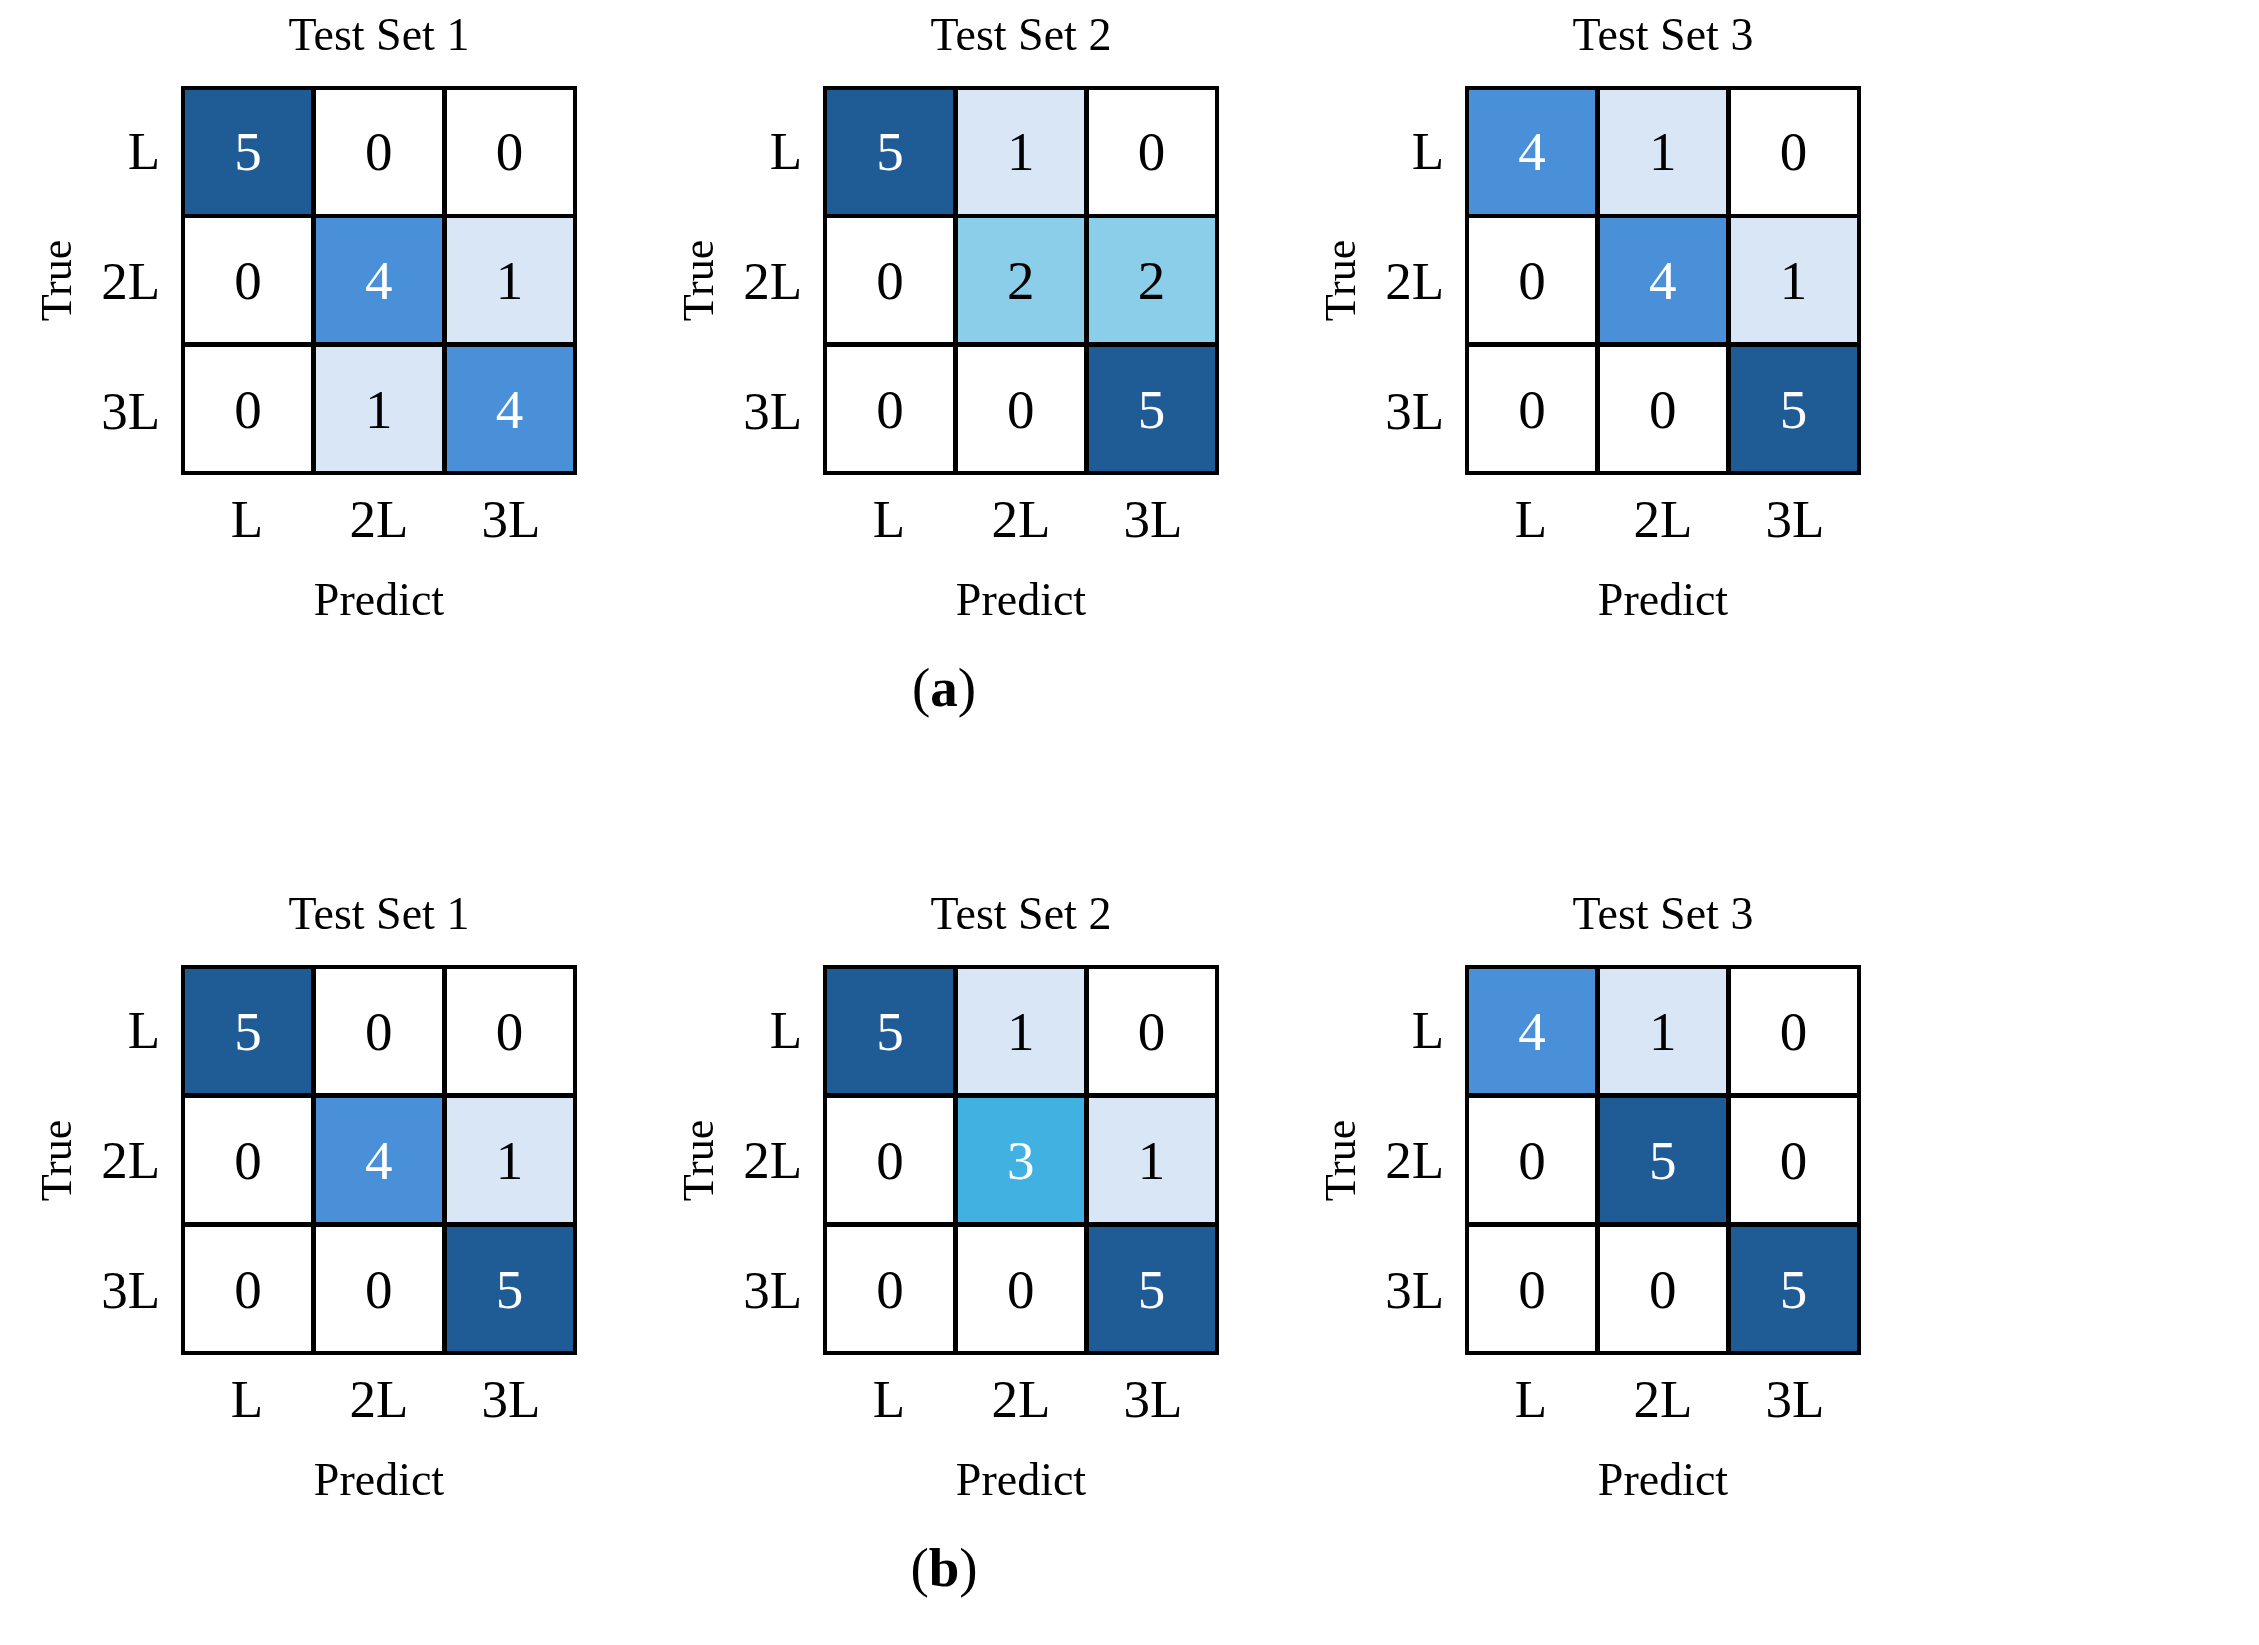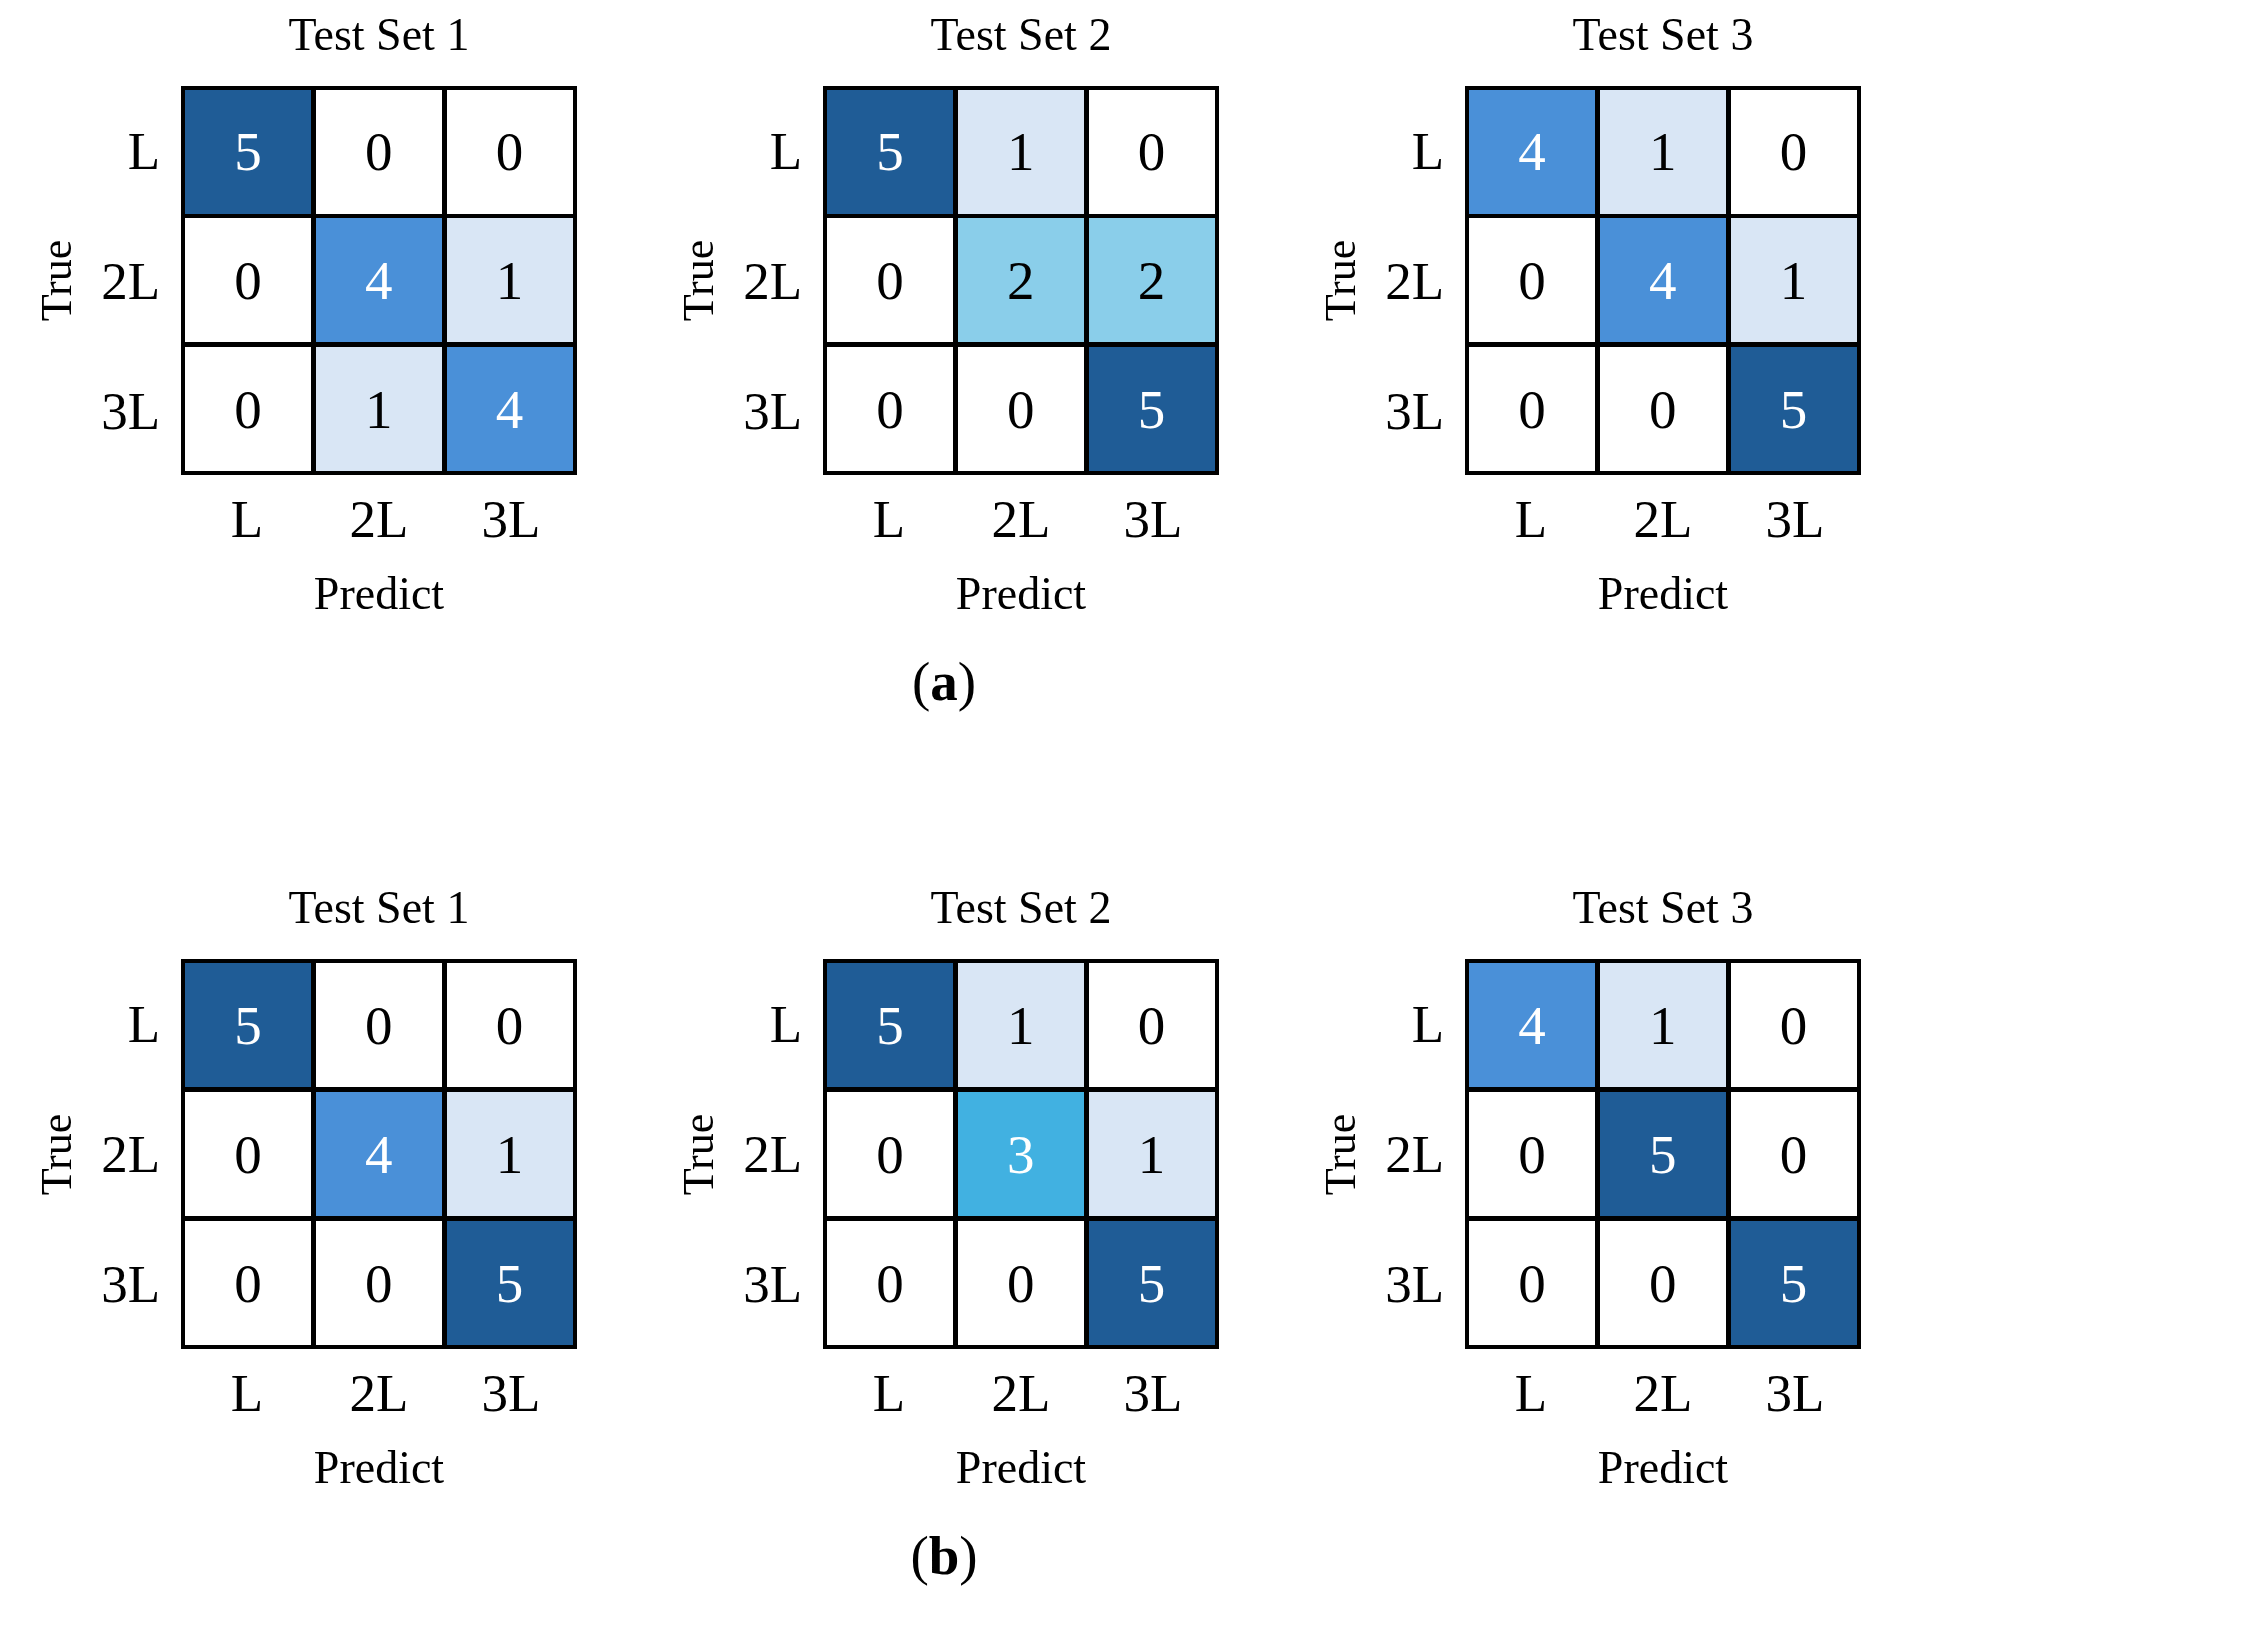--- a/index.html
+++ b/index.html
@@ -95,21 +95,21 @@
     height: 61px;
   }
 
   .xlabel {
     margin-left: 154px;
     width: 396px;
     text-align: center;
     font-size: 46px;
     line-height: 53px;
     height: 53px;
-    margin-top: 17px;
+    margin-top: 23px;
   }
 
   .caption {
     width: 100%;
     text-align: center;
     font-size: 55px;
     line-height: 67px;
     height: 67px;
     margin-top: 28.5px;
   }

